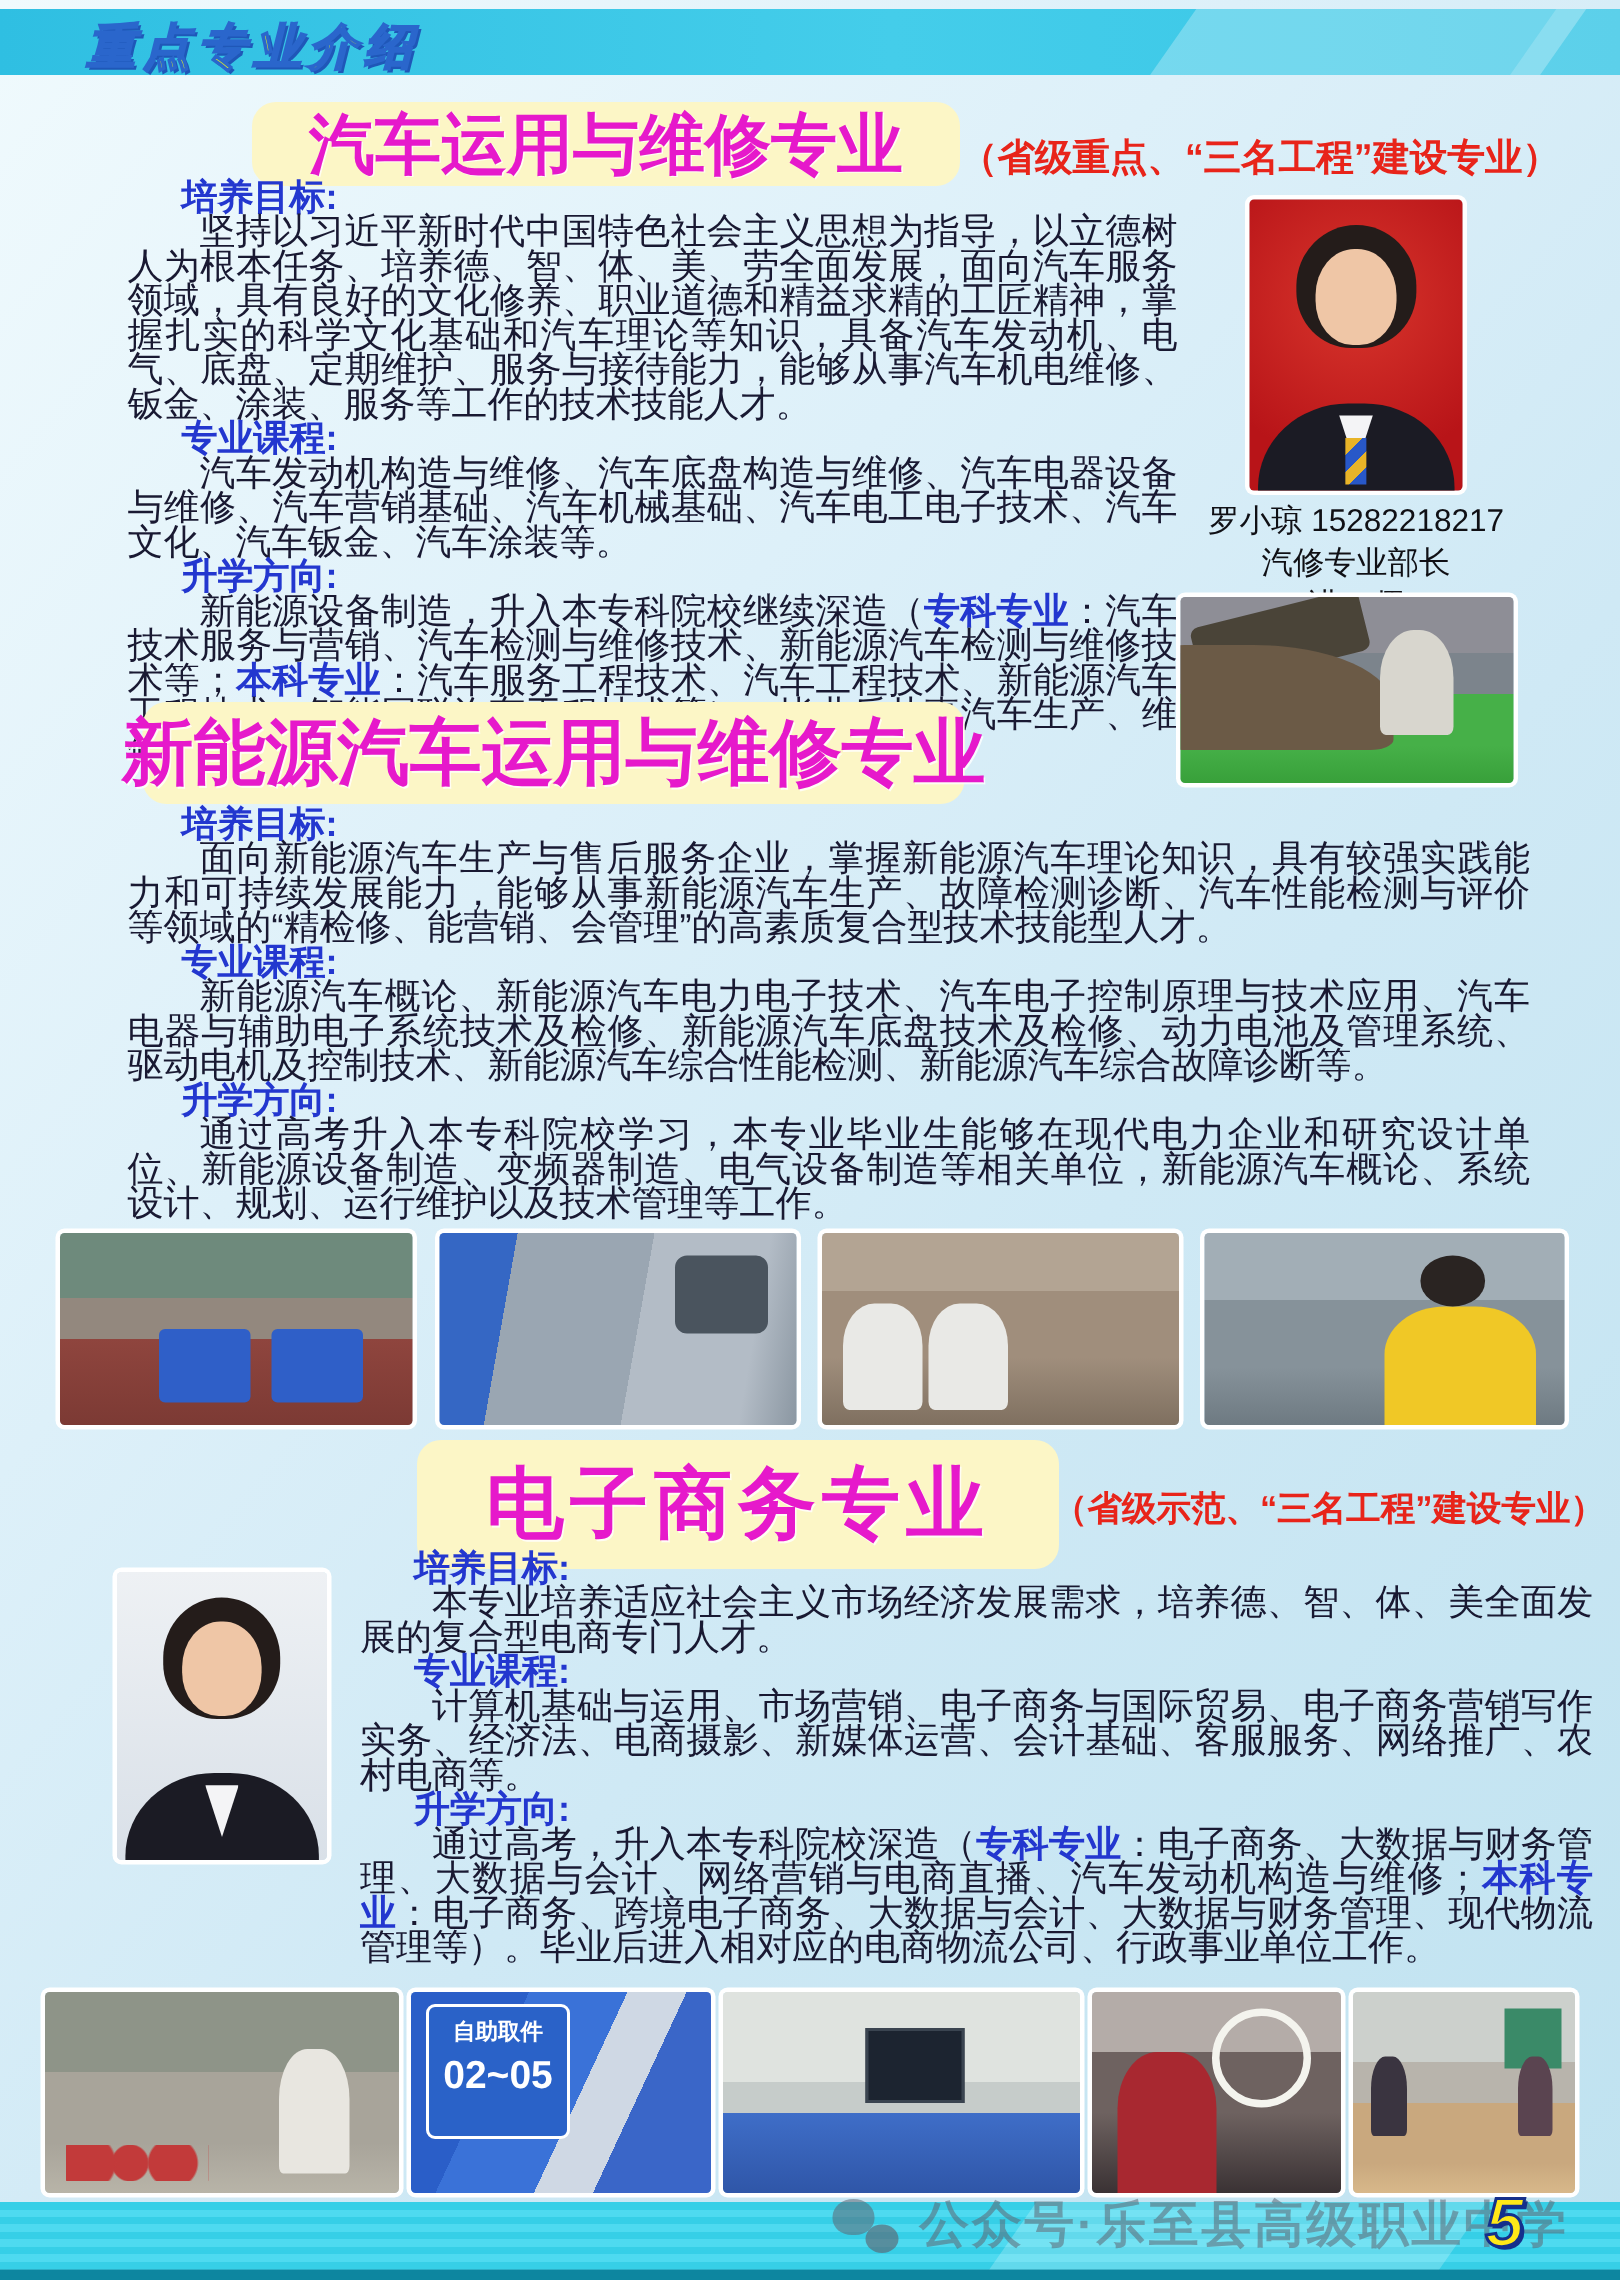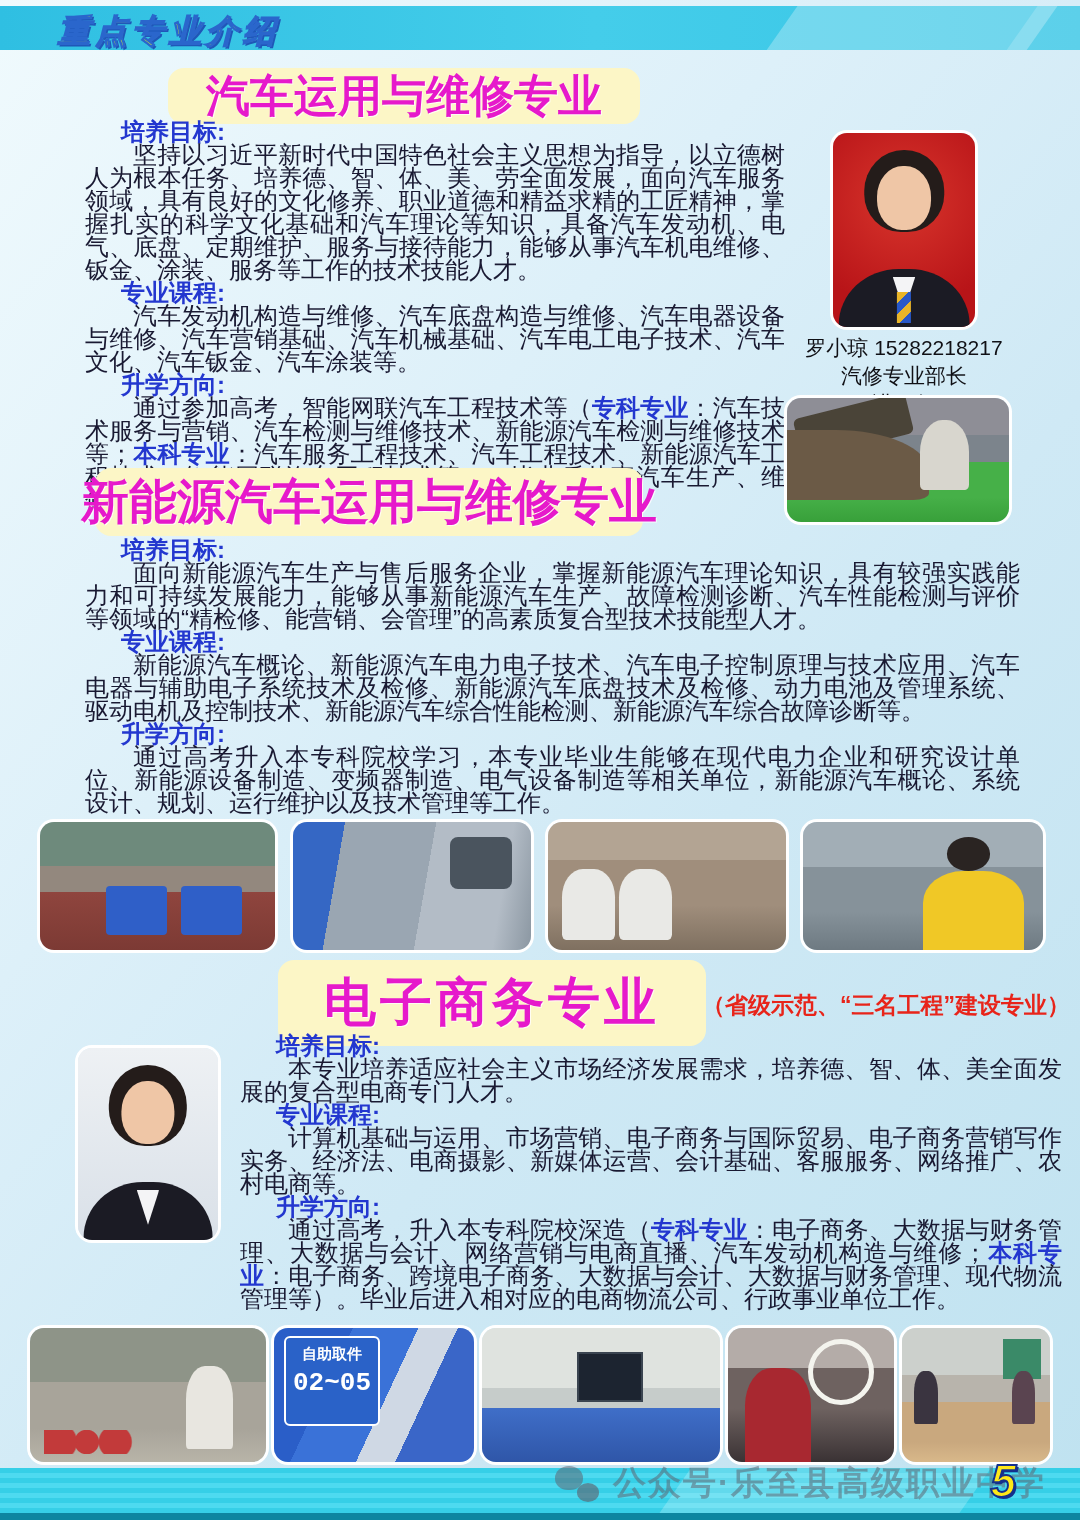--- a/index.html
+++ b/index.html
@@ -22,21 +22,21 @@
   .band{position:absolute;background:#fcf6c6;border-radius:16px;display:flex;
     align-items:center;justify-content:center;}
   .sec-title{color:#e619cb;font-weight:bold;white-space:nowrap;
     text-shadow:1px 1px 0 rgba(255,255,255,.8);}
   .red-sub{position:absolute;color:#e8241a;font-weight:bold;white-space:nowrap;}
   .txt{position:absolute;color:#191932;font-size:24px;line-height:23px;}
   .lbl{margin:0;text-indent:1.5em;color:#2337cf;font-weight:bold;}
   .para{margin:0;text-indent:2em;text-align:justify;font-weight:500;}
   .blue{color:#2337cf;font-weight:bold;}
   
-  .photo{position:absolute;border-radius:14px;overflow:hidden;box-shadow:0 0 0 3px #ffffff;font-family:Liberation Mono, monospace;}
+  .photo{position:absolute;border-radius:3px;overflow:hidden;box-shadow:0 0 0 3px #ffffff;}
   .cap{position:absolute;color:#101015;font-size:21px;line-height:28px;text-align:center;}
   
   .p-hair{position:absolute;top:9%;left:50%;transform:translateX(-50%);width:56%;height:42%;
     background:#241c1a;border-radius:50% 50% 46% 46%;}
   .p-face{position:absolute;top:17%;left:50%;transform:translateX(-50%);width:38%;height:33%;
     background:#efc6a6;border-radius:48% 48% 46% 46%;}
   .p-suit{position:absolute;bottom:-2%;left:50%;transform:translateX(-50%);width:92%;height:32%;
     background:#1b1b24;border-radius:46% 46% 0 0/ 90% 90% 0 0;}
   .p-collar{position:absolute;bottom:8%;left:50%;transform:translateX(-50%);width:16%;height:18%;
     background:#f4f4f6;clip-path:polygon(50% 100%,0 0,100% 0);}
@@ -142,28 +142,29 @@
 
   <div class="topbar">
     <div class="shine1"></div>
     <div class="shine2"></div>
   </div>
   <div class="hdr-title">重点专业介绍</div>
 
   <div class="band s1-band">
     <span class="sec-title">汽车运用与维修专业</span>
   </div>
+  <div class="red-sub s1-sub">（省级重点、“三名工程”建设专业）</div>
 
   <div class="txt s1-text">
     <p class="lbl">培养目标:</p>
     <p class="para">坚持以习近平新时代中国特色社会主义思想为指导，以立德树人为根本任务、培养德、智、体、美、劳全面发展，面向汽车服务领域，具有良好的文化修养、职业道德和精益求精的工匠精神，掌握扎实的科学文化基础和汽车理论等知识，具备汽车发动机、电气、底盘、定期维护、服务与接待能力，能够从事汽车机电维修、钣金、涂装、服务等工作的技术技能人才。</p>
     <p class="lbl">专业课程:</p>
     <p class="para">汽车发动机构造与维修、汽车底盘构造与维修、汽车电器设备与维修、汽车营销基础、汽车机械基础、汽车电工电子技术、汽车文化、汽车钣金、汽车涂装等。</p>
     <p class="lbl">升学方向:</p>
-    <p class="para"><span>通过参加高考，智能网联汽车工程技术等（</span><span class="blue">专科专业</span><span>：汽车技术服务与营销、汽车检测与维修技术、新能源汽车检测与维修技术等；</span><span class="blue">本科专业</span><span>：汽车服务工程技术、汽车工程技术、新能源汽车工程技术、智能网联汽车工程技术等）。毕业后从事汽车生产、维修、销售或研发工作。</span></p>
+    <p class="para"><span>新能源设备制造，升入本专科院校继续深造（</span><span class="blue">专科专业</span><span>：汽车技术服务与营销、汽车检测与维修技术、新能源汽车检测与维修技术等；</span><span class="blue">本科专业</span><span>：汽车服务工程技术、汽车工程技术、新能源汽车工程技术、智能网联汽车工程技术等）。毕业后从事汽车生产、维修、销售或研发工作。</span></p>
   </div>
 
   <div class="photo s1-portrait bg-red">
     <div class="p-hair"></div>
     <div class="p-face"></div>
     <div class="p-suit"></div>
     <div class="p-collar"></div>
     <div class="p-tie"></div>
   </div>
   <div class="cap s1-cap">

